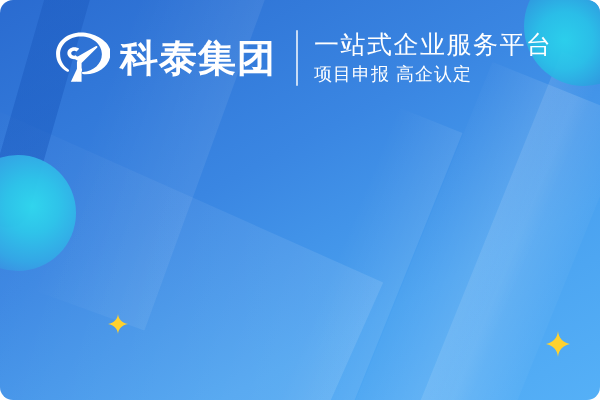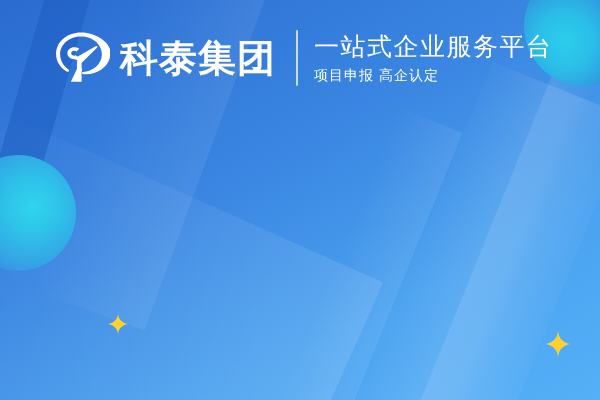--- a/index.html
+++ b/index.html
@@ -10,20 +10,21 @@
   body {
     font-family: "Liberation Sans", "DejaVu Sans", sans-serif;
   }
 
   #banner {
     position: relative;
     width: 600px;
     height: 400px;
     overflow: hidden;
     background: linear-gradient(152deg, #2a6bd0 0%, #3a86e2 42%, #4aa2f0 72%, #55b0f7 100%);
+    border-radius: 13px;
   }
 
   
   .bg-layer {
     position: absolute;
     pointer-events: none;
   }
 
   
   .band-left {
@@ -146,21 +147,21 @@
   }
   .tagline-main {
     color: #ffffff;
     font-size: 25px;
     letter-spacing: 1.5px;
     line-height: 1.18;
     white-space: nowrap;
   }
   .tagline-sub {
     color: #ffffff;
-    font-size: 14px;
+    font-size: 18px;
     letter-spacing: 1px;
     line-height: 1.3;
     margin-top: 4px;
     white-space: nowrap;
   }
 
   
   .headline {
     position: absolute;
     left: 52px;

